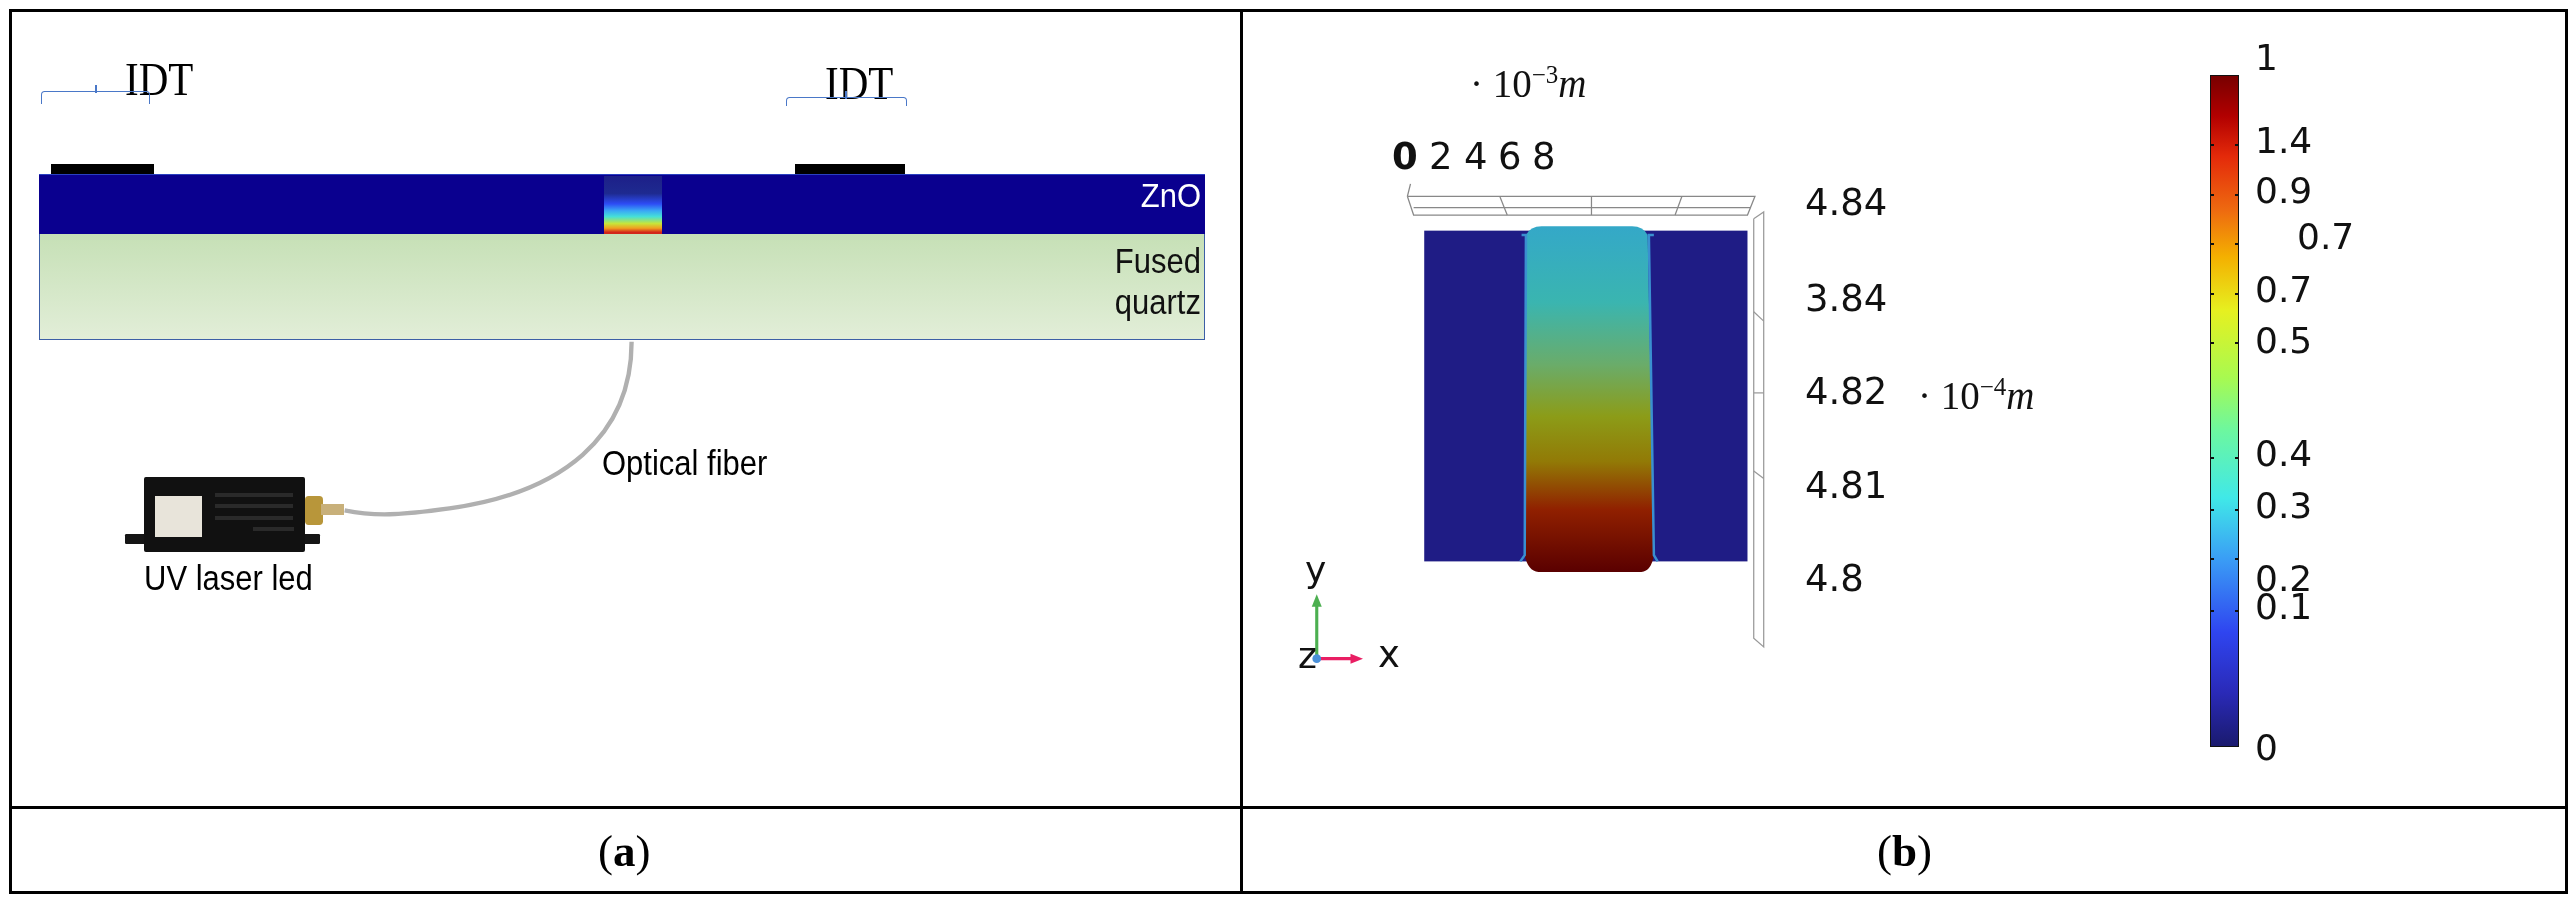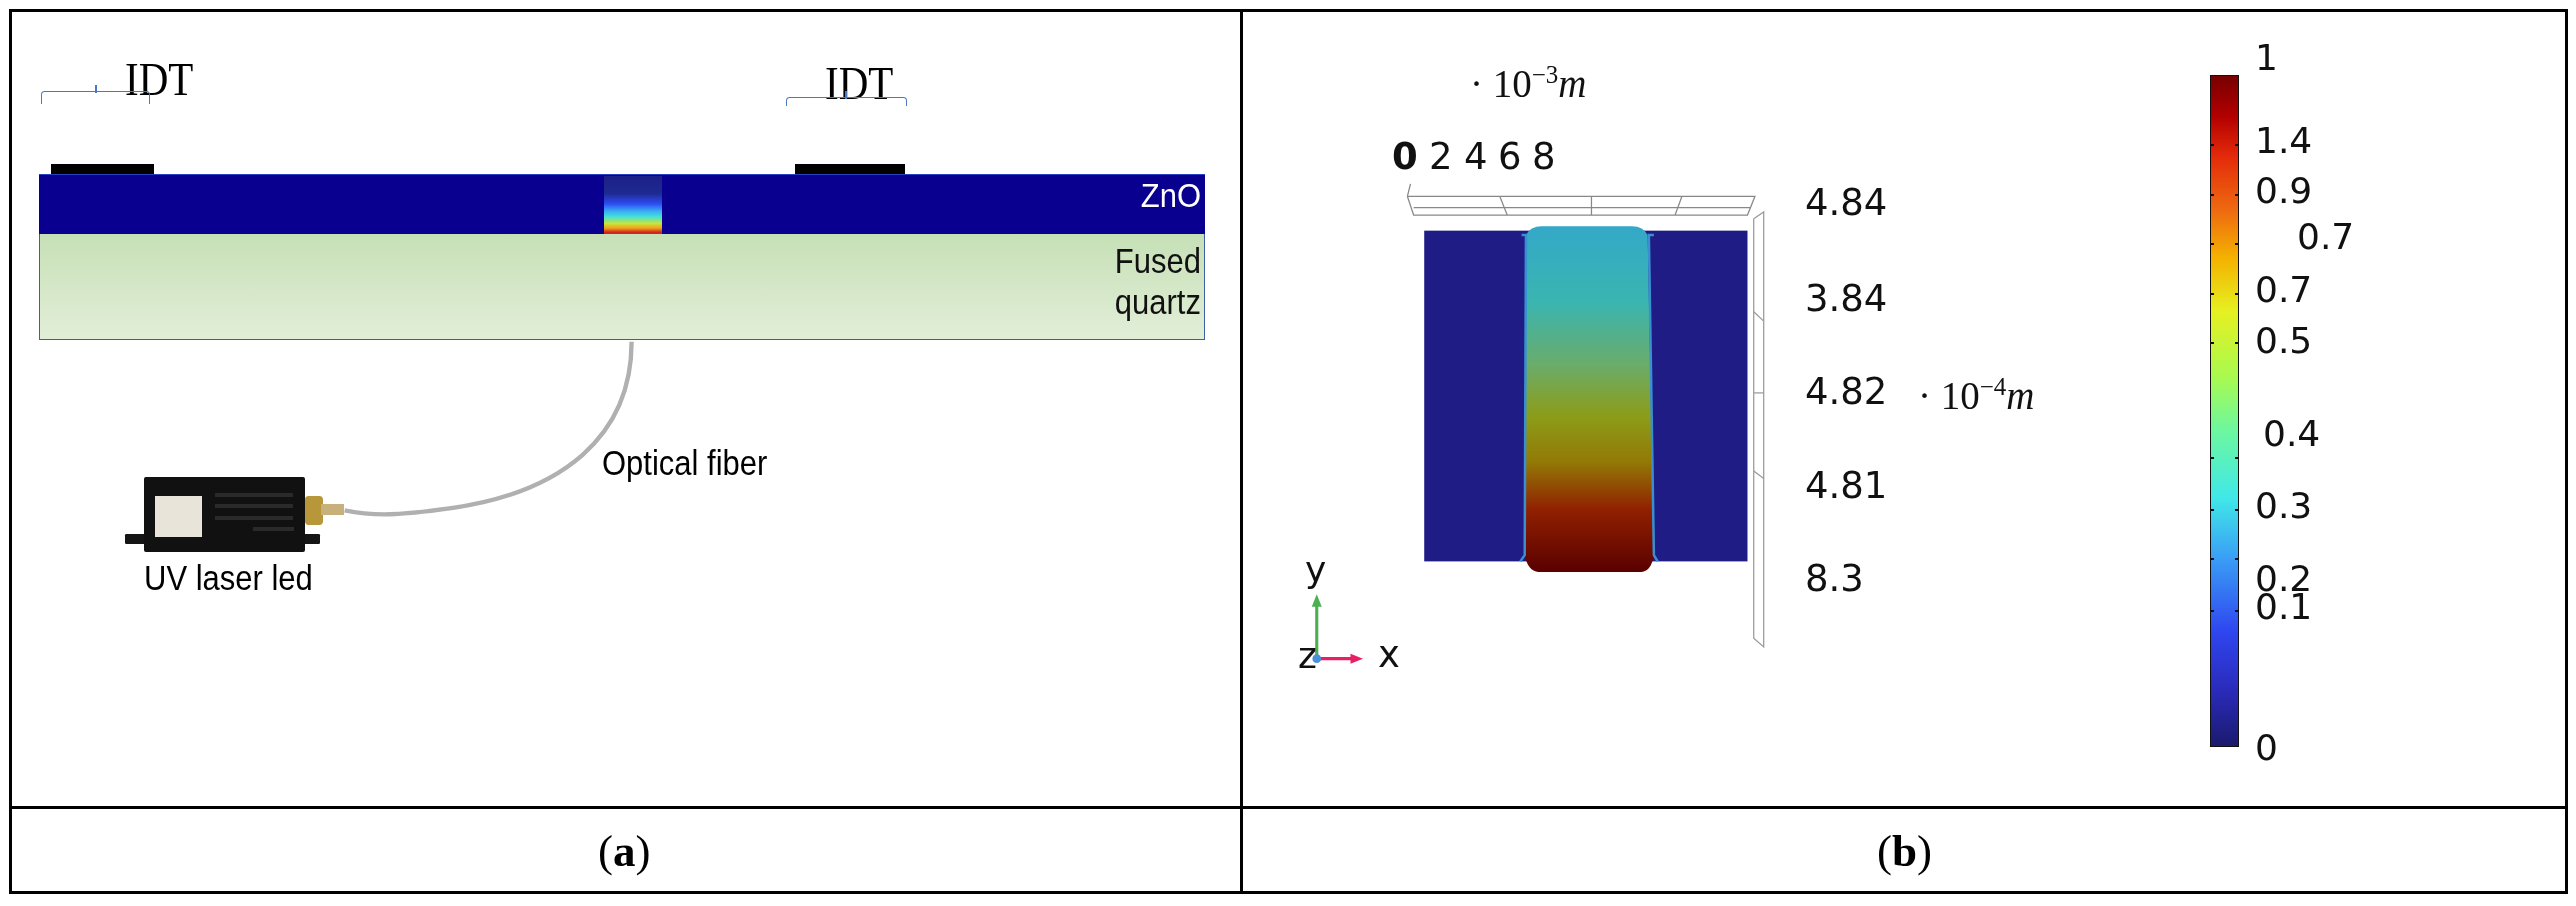--- a/index.html
+++ b/index.html
@@ -134,21 +134,21 @@
 
     <path d="M455 362 Q 462 348 480 348 L 625 348 Q 643 348 650 362 L 660 875 Q 656 900 640 902 L 475 902 Q 458 900 453 875 Z" fill="url(#fieldGrad)"></path>
     <path d="M448 362 L 455 362 L 453 875 L 446 885" fill="none" stroke="#3a8fd0" stroke-width="4"></path>
     <path d="M660 362 L 652 362 L 660 875 L 666 885" fill="none" stroke="#3a8fd0" stroke-width="4"></path>
   </svg>
 
   <div class="tick-label" style="left:1805px; top:181px;">4.84</div>
   <div class="tick-label" style="left:1805px; top:277px;">3.84</div>
   <div class="tick-label" style="left:1805px; top:370px;">4.82</div>
   <div class="tick-label" style="left:1805px; top:464px;">4.81</div>
-  <div class="tick-label" style="left:1805px; top:557px;">8.3</div>
+  <div class="tick-label" style="left:1805px; top:557px;">4.8</div>
 
   <div class="sci-label" style="left:1918px; top:373px;">
     <span>· 10</span><sup>−4</sup><i>m</i>
   </div>
 
   <div>
     <svg class="abs" style="left:1298px; top:593px;" width="75" height="75" viewBox="0 0 120 120">
     <line x1="30" y1="105" x2="30" y2="18" stroke="#4caf50" stroke-width="5"></line>
       <polygon points="30,2 22,22 38,22" fill="#4caf50"></polygon>
       <line x1="30" y1="105" x2="88" y2="105" stroke="#e91e63" stroke-width="5"></line>
@@ -180,21 +180,21 @@
       <div class="cb-tick" style="left:2235px; top:558px;"></div>
     <div class="cb-tick" style="left:2210px; top:610px;"></div>
       <div class="cb-tick" style="left:2235px; top:610px;"></div>
   </div>
   <div class="cb-label" style="left:2255px; top:37px;">1</div>
   <div class="cb-label" style="left:2255px; top:120px;">1.4</div>
   <div class="cb-label" style="left:2255px; top:170px;">0.9</div>
   <div class="cb-label" style="left:2255px; top:216px;margin-left:42px;">0.7</div>
   <div class="cb-label" style="left:2255px; top:269px;">0.7</div>
   <div class="cb-label" style="left:2255px; top:320px;">0.5</div>
-  <div class="cb-label" style="left:2255px; top:413px;margin-left:8px;">0.4</div>
+  <div class="cb-label" style="left:2255px; top:433px;">0.4</div>
   <div class="cb-label" style="left:2255px; top:485px;">0.3</div>
   <div class="cb-label" style="left:2255px; top:558px;">0.2</div>
   <div class="cb-label" style="left:2255px; top:586px;">0.1</div>
   <div class="cb-label" style="left:2255px; top:727px;">0</div>
 </div>
 
 <div class="caption" style="left:8.7px; width:1231px;">
   <span>(</span>
     <b>a</b>
     <span>)</span>

